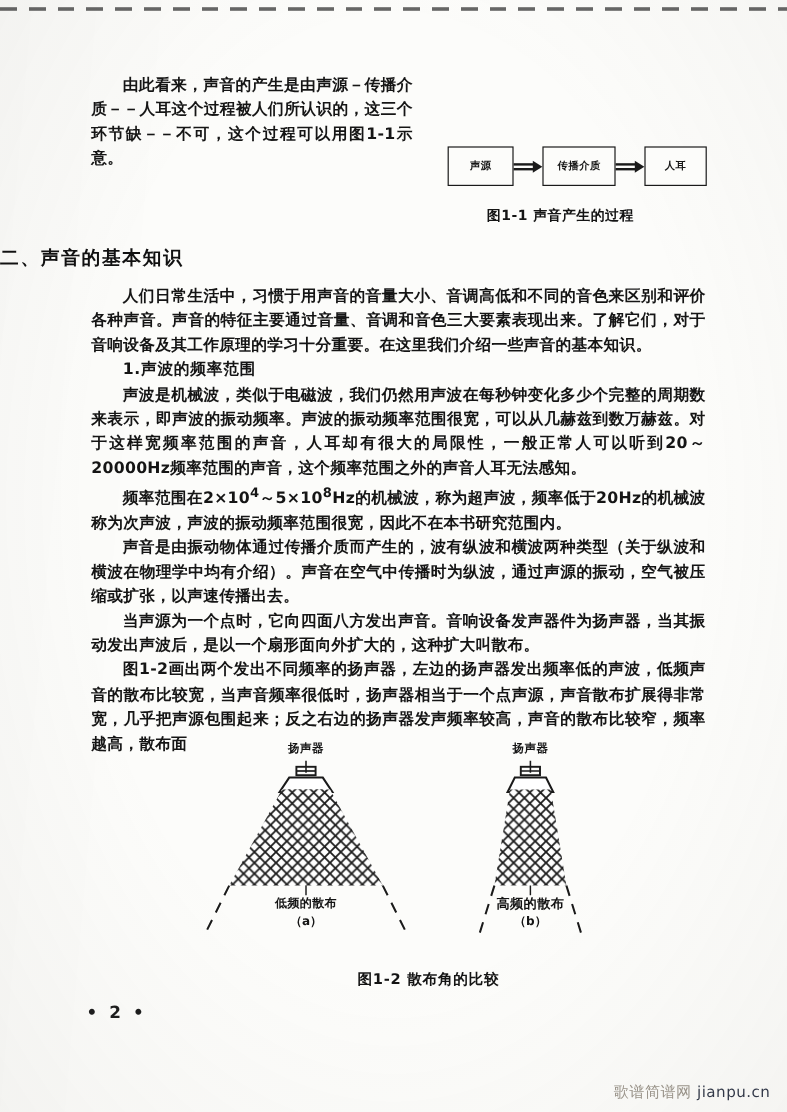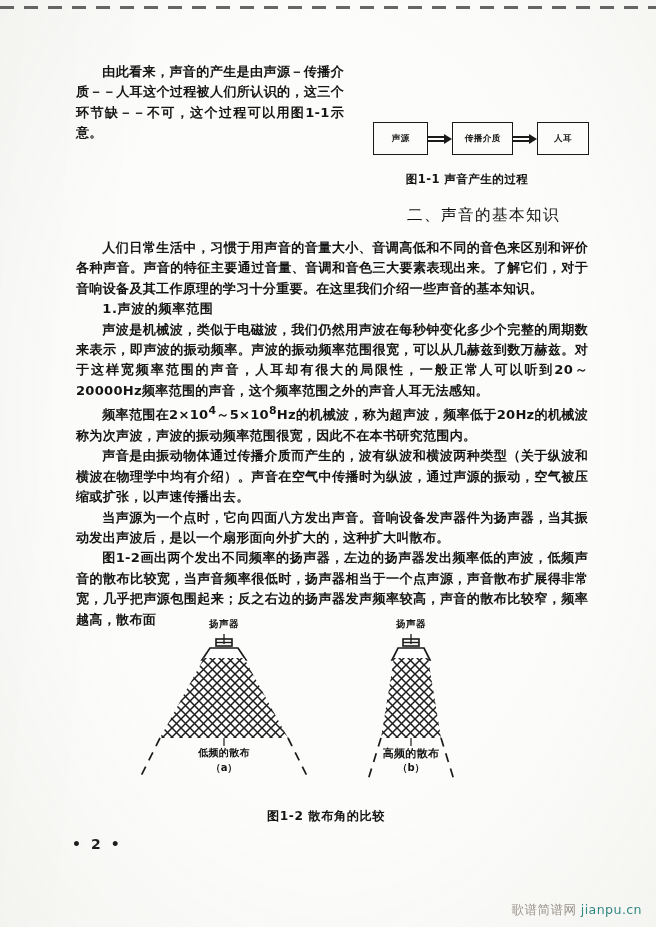--- a/index.html
+++ b/index.html
@@ -122,37 +122,37 @@
     font-weight: 700;
     letter-spacing: .4px;
     color: #141414;
   }
 
   .section-head {
     position: absolute;
     left: 0;
     top: 205px;
     width: 560px;
-    text-align: right;
+    text-align: left;
     font-size: 15.6px;
-    font-weight: 400;
+    font-weight: 700;
     letter-spacing: 1.4px;
     color: #111;
   }
 
   .sub-head {
     font-weight: 700;
     text-indent: 2em;
     letter-spacing: .6px;
   }
 
   
   .fig12 {
     position: absolute;
-    left: 136px;
+    left: 167px;
     top: 620px;
     width: 380px;
     height: 225px;
     text-decoration: underline;
   }
   .fig12 svg { display: block; }
   .fig12-cap {
     position: absolute;
     left: 0;
     top: 188px;
@@ -177,21 +177,21 @@
   .watermark {
     position: absolute;
     right: 14px;
     bottom: 8px;
     font-size: 12.6px;
     letter-spacing: .4px;
     white-space: nowrap;
     opacity: .85;
   }
   .wm-cn { color: #8a8378; }
-  .wm-en { color: #0f766e; }
+  .wm-en { color: #0f172a; }
 </style>
 </head>
 <body>
 
 <div class="page">
 
   <div class="scan-noise"></div>
   <div class="top-edge"></div>
 
   <div class="fig11">

